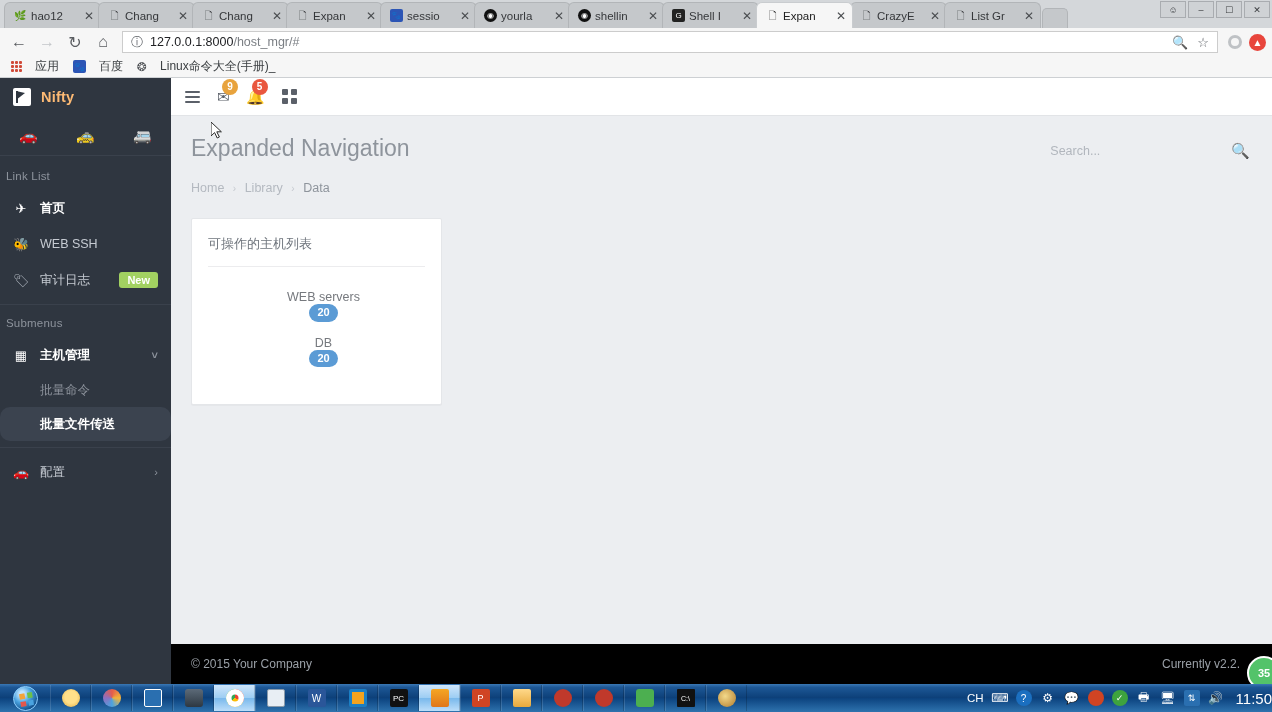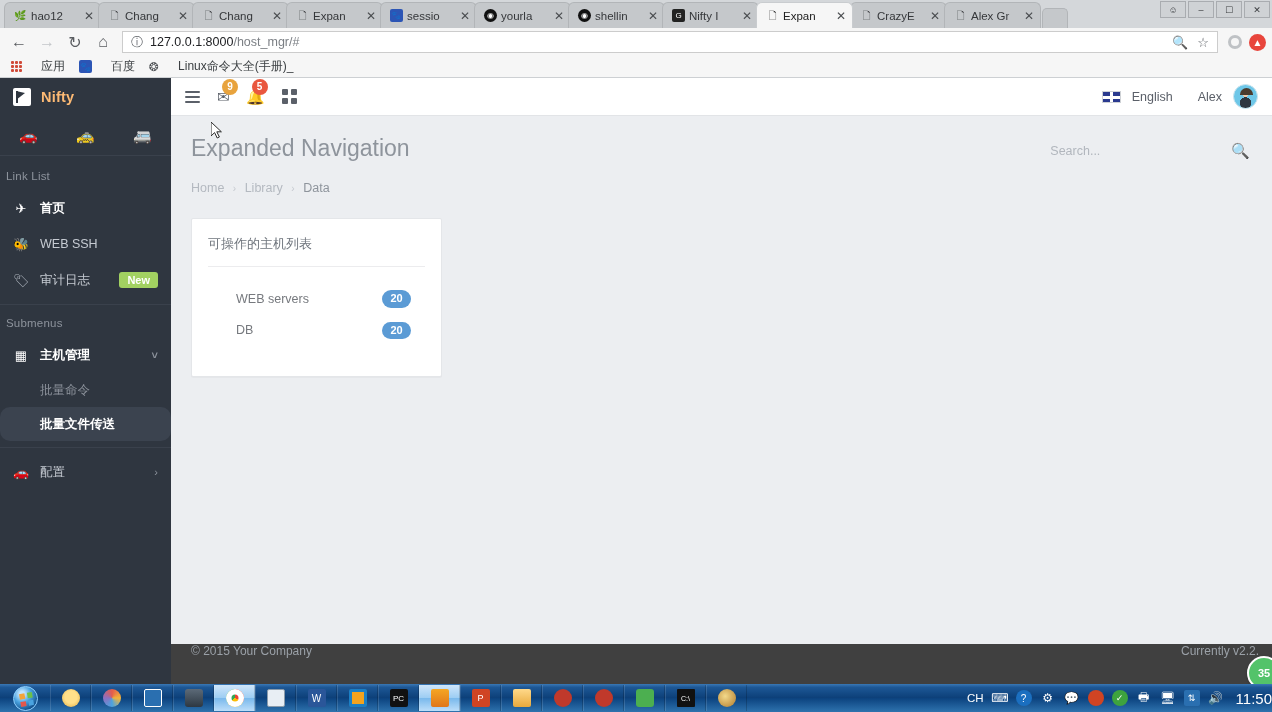--- a/index.html
+++ b/index.html
@@ -66,21 +66,21 @@
   .circ-gray{ width:14px;height:14px;border-radius:50%;border:3px solid #bfc2c5; }
   .circ-red{
     width:17px;height:17px;border-radius:50%;background:#e8453c;color:#fff;
     display:flex;align-items:center;justify-content:center;font-size:10px;
   }
 
   .bookmarks{
     height:22px;background:#f6f6f6;display:flex;align-items:center;gap:4px;padding:0 6px;
     border-bottom:1px solid #cdd0d3;font-size:12px;color:#3c4043;
   }
-  .bmk{ display:flex;align-items:center;gap:19px;padding:1px 5px; white-space:nowrap;}
+  .bmk{ display:flex;align-items:center;gap:13px;padding:1px 5px; white-space:nowrap;}
   .apps-grid{
     width:11px;height:11px;display:grid;grid-template-columns:repeat(3,1fr);
     grid-template-rows:repeat(3,1fr);gap:1px;
   }
   .apps-grid i{ background:#d04a38; border-radius:1px; display:block; }
   .baidu-ico{
     width:13px;height:13px;background:#2c55b5;border-radius:2px;color:#fff;
     display:flex;align-items:center;justify-content:center;font-size:9px;
   }
 
@@ -192,34 +192,34 @@
   .mag{ color:#6b7078;font-size:15px; }
 
   .card{
     margin-top:23px;width:251px;background:#fff;border:1px solid #e4e6e9;
     border-radius:2px;padding:16px 16px 30px 16px;box-shadow:0 1px 1px rgba(0,0,0,.03);
   }
   .card-title{ font-size:13px;color:#6f757d;padding-bottom:13px;border-bottom:1px solid #ececee; }
   .card-list{ margin-top:16px; }
   .card-row{
     display:flex;align-items:center;justify-content:space-between;
-    padding:7px 14px 7px 28px;font-size:12.5px;color:#76797e;
+    padding:7px 14px 7px 28px;font-size:12.5px;color:#76797e;flex-direction:column;
   }
   .pill{
     background:#5b9bd5;color:#fff;border-radius:9px;font-size:11px;font-weight:bold;
     padding:2px 8px;line-height:1.25;min-width:29px;text-align:center;
   }
 
   .cursor{
     position:absolute;left:40px;top:6px;width:12px;height:18px;pointer-events:none;
   }
 
   .footer{
-    height:40px;display:flex;padding:0 13px 0 20px;
-    font-size:12px;color:#9aa0a7;border-top:0;background:#404040;position:relative;
+    height:40px;display:flex;align-items:center;padding:0 32px 0 20px;
+    font-size:12px;color:#9aa0a7;border-top:0;background:#000000;position:relative;
   }
   .footer .right{ margin-left:auto; }
   .float-badge{
     position:absolute;right:-9px;bottom:-6px;width:34px;height:34px;border-radius:50%;
     background:#53c36a;border:2px solid #fff;color:#fff;font-size:11px;font-weight:bold;
     display:flex;align-items:center;justify-content:center;box-shadow:0 1px 3px rgba(0,0,0,.25);
   }
 
   
   .taskbar{
@@ -296,36 +296,36 @@
       <span class="tlabel">yourla</span>
       <span class="tclose">✕</span>
     </div>
     <div class="tab">
       <span class="favicon" style="background:#111;color:#fff;border-radius:50%;font-size:8px;">◉</span>
       <span class="tlabel">shellin</span>
       <span class="tclose">✕</span>
     </div>
     <div class="tab">
       <span class="favicon" style="background:#222;color:#fff;border-radius:2px;font-size:8px;">G</span>
-      <span class="tlabel">Nifty I</span>
+      <span class="tlabel">Shell I</span>
       <span class="tclose">✕</span>
     </div>
     <div class="tab active">
       <span class="favicon">🗋</span>
       <span class="tlabel">Expan</span>
       <span class="tclose">✕</span>
     </div>
     <div class="tab">
       <span class="favicon">🗋</span>
       <span class="tlabel">CrazyE</span>
       <span class="tclose">✕</span>
     </div>
     <div class="tab">
       <span class="favicon">🗋</span>
-      <span class="tlabel">Alex Gr</span>
+      <span class="tlabel">List Gr</span>
       <span class="tclose">✕</span>
     </div>
     <div class="newtab"></div>
 
     <div class="winbtns">
       <div class="winbtn">☺</div>
       <div class="winbtn">–</div>
       <div class="winbtn">☐</div>
       <div class="winbtn">✕</div>
     </div>
@@ -446,26 +446,20 @@
             <span class="nbadge danger">5</span>
           </span>
           <span class="tn-ic">
             <span class="grid4">
                 <i></i>
                 <i></i>
                 <i></i>
                 <i></i>
               </span>
           </span>
-        </div>
-        <div class="tn-right">
-          <span class="flag"></span>
-          <span>English</span>
-          <span style="margin-left:14px;">Alex</span>
-          <span class="avatar"></span>
         </div>
       </div>
 
       <div class="content">
         <div class="page-head">
           <div>
             <div class="page-title">Expanded Navigation</div>
             <div class="crumbs">
               <span>Home</span>
               <span class="sepc">›</span>

